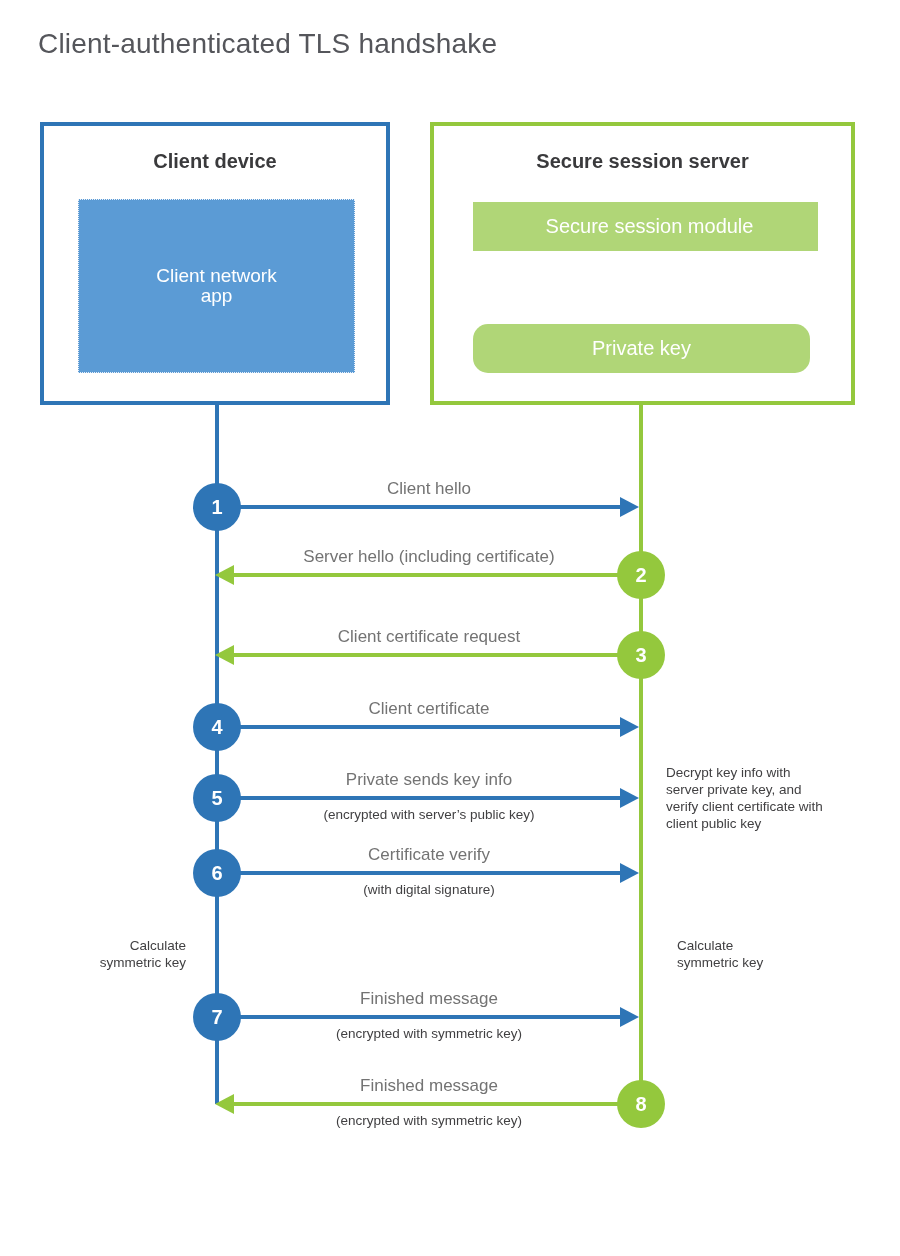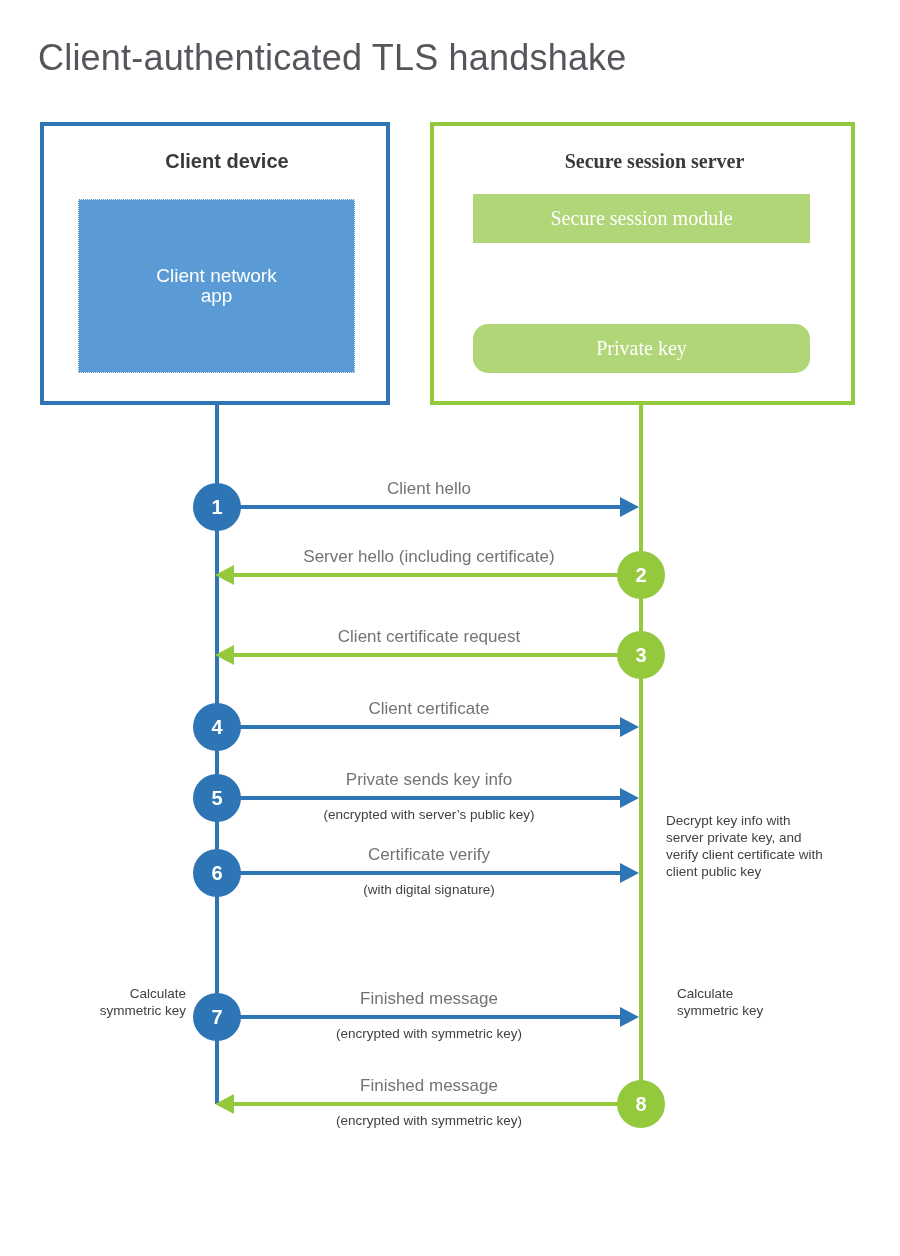--- a/index.html
+++ b/index.html
@@ -5,48 +5,48 @@
   html,body{margin:0;padding:0;background:#ffffff;}
   #page{
     position:relative;
     width:900px;height:1256px;
     background:#ffffff;
     font-family:"Liberation Sans", sans-serif;
     overflow:hidden;
   }
   
   #page-title{
-    position:absolute;left:38px;top:37px;
-    font-size:36px;font-weight:300;color:#55565b;letter-spacing:0.2px;
+    position:absolute;left:38px;top:28px;
+    font-size:28px;font-weight:300;color:#55565b;letter-spacing:0.2px;
   }
   
   .actor-box{
     position:absolute;top:122px;height:283px;
     border:4px solid;box-sizing:border-box;background:#ffffff;
   }
   #client-box{left:40px;width:350px;border-color:#2e75b6;}
-  #server-box{left:430px;width:425px;border-color:#94c83d;font-family:Liberation Serif, serif;}
+  #server-box{left:430px;width:425px;border-color:#94c83d;}
   .actor-title{
-    position:absolute;left:12px;top:24px;width:100%;
+    position:absolute;left:0;top:24px;width:100%;
     text-align:center;font-size:20px;font-weight:700;color:#3a3a3c;
   }
   #client-app{
     position:absolute;left:34px;top:73px;width:277px;height:174px;
     background:#5b9bd5;border:1px dotted #e8f0fa;box-sizing:border-box;
     display:flex;align-items:center;justify-content:center;
     color:#ffffff;font-size:19px;line-height:20px;text-align:center;
     white-space:pre-line;
   }
   .module-bar{
     position:absolute;left:39px;width:337px;height:49px;
     background:#b0d677;
     display:flex;align-items:center;justify-content:center;
     color:#ffffff;font-size:20px;
   }
-  #module-bar-0{top:68px;}
+  #module-bar-0{top:76px;padding-left:8px;}
   #module-bar-1{top:137px;}
   #module-bar-2{top:198px;border-radius:15px;}
   
   .lifeline{position:absolute;width:4px;top:405px;}
   #lifeline-client{left:215px;height:699px;background:#2e75b6;}
   #lifeline-server{left:639px;height:701px;background:#94c83d;}
   
   .step{position:absolute;left:0;width:900px;height:0;}
   .arrow-line{position:absolute;top:-2px;height:4px;}
   .line-right{left:219px;width:401px;background:#2e75b6;}
@@ -69,21 +69,20 @@
     text-align:center;font-size:17px;color:#737373;
   }
   .msg-sublabel{
     position:absolute;left:217px;width:424px;top:9px;
     text-align:center;font-size:13.5px;color:#414042;
   }
   
   .side-note{
     position:absolute;font-size:13.5px;line-height:17px;color:#414042;
     white-space:pre-line;
-    margin-top:48px;
   }
   #decrypt-note{left:666px;top:764px;width:162px;}
   #calc-note-client{left:56px;top:937px;width:130px;text-align:right;}
   #calc-note-server{left:677px;top:937px;width:130px;text-align:left;}
 </style>
 </head>
 <body>
 
 <div id="page">
 

